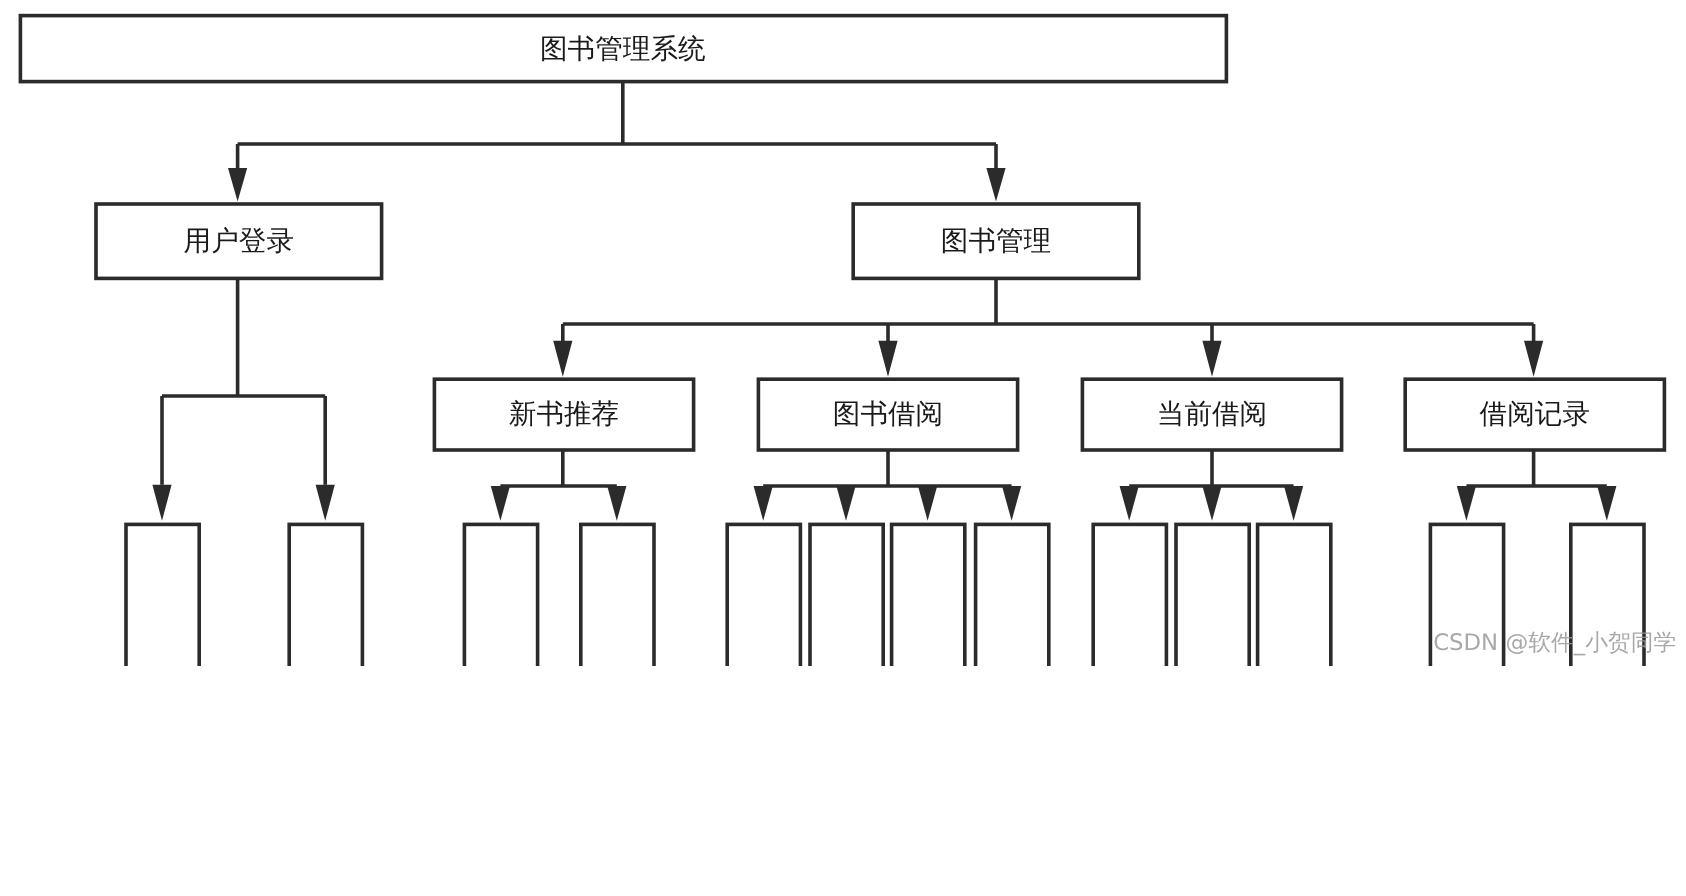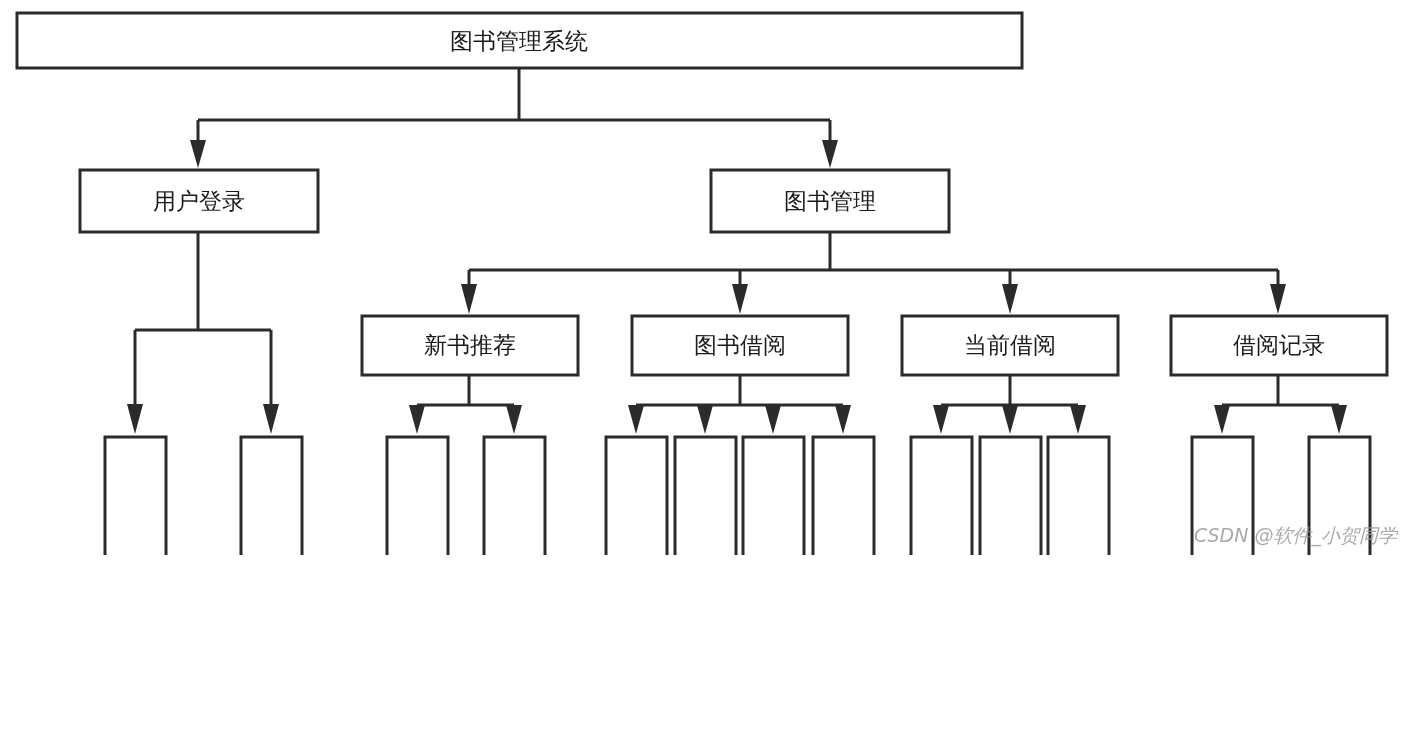--- a/index.html
+++ b/index.html
@@ -64,21 +64,20 @@
   .watermark {
     position: absolute;
     right: 8px;
     bottom: 6px;
     font-family: "DejaVu Sans", "Liberation Sans", sans-serif;
     font-size: 19px;
     color: #9a9a9a;
     opacity: 0.85;
     white-space: nowrap;
     pointer-events: none;
-    font-style: italic;
   }
 </style>
 </head>
 <body>
 
 <div id="diagram-root">
 
   <svg id="flow-svg" viewBox="0 0 1405 747" xmlns="http://www.w3.org/2000/svg">
 
     <g>

